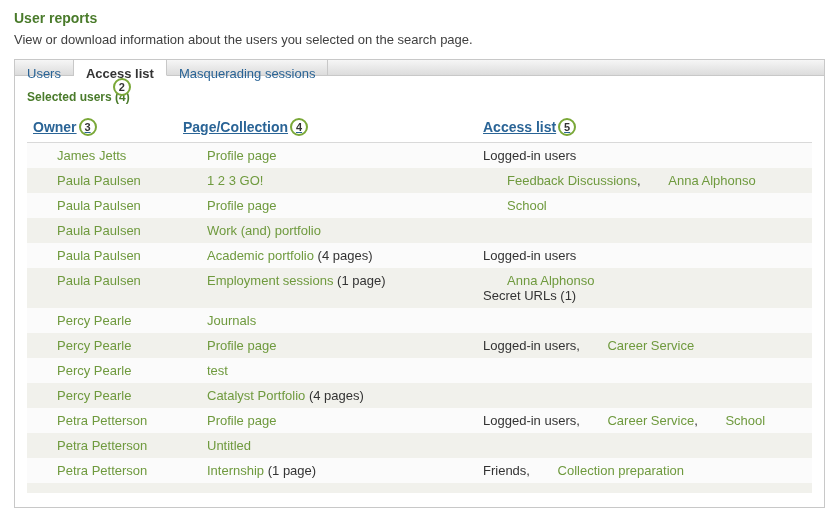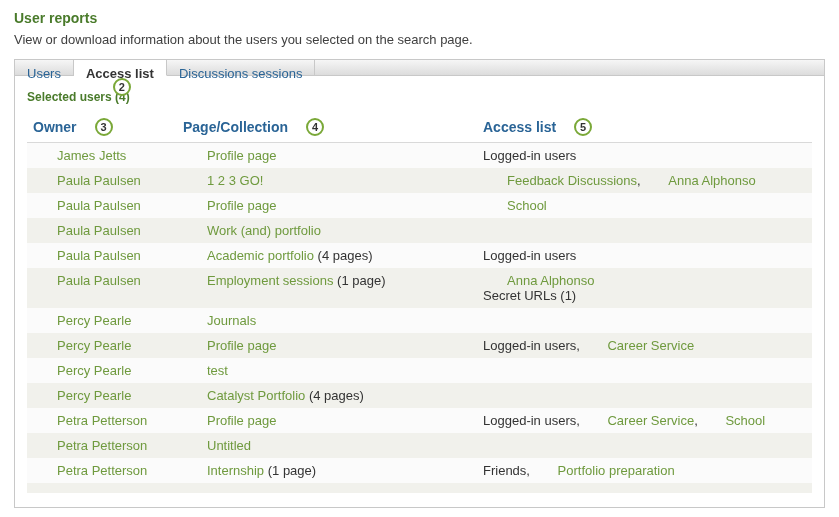--- a/index.html
+++ b/index.html
@@ -90,32 +90,32 @@
     border: 2px solid #7aa838;
     border-radius: 50%;
     font-size: 11px;
     line-height: 14px;
     text-align: center;
     color: #333;
     vertical-align: middle;
     margin-left: 2px;
     background: #fff;
   }
-  .th-wrap { display: inline-flex; align-items: center; gap: 16px; }
+  .th-wrap { display: inline-flex; align-items: center; gap: 0; text-decoration: underline; }
 </style>
 </head>
 <body>
 
 <h1 class="page-title">User reports</h1>
 <p class="page-desc">View or download information about the users you selected on the search page.</p>
 
 <div class="tab-bar" id="tab-bar">
     <div class="tab inactive"><span>Users</span></div>
     <div class="tab active"><span>Access list</span><span class="ring" style="position: absolute; left: 50%; transform: translateX(-50%); top: 18px;">2</span></div>
-    <div class="tab inactive"><span>Discussions sessions</span></div>
+    <div class="tab inactive"><span>Masquerading sessions</span></div>
   </div>
 
 <div class="tab-content">
   <h2 class="section-title">
     <span>Selected users</span>
     <span>(4)</span>
   </h2>
 
   <table class="data-table">
     <thead>
@@ -197,21 +197,21 @@
           <td><span class="plain">Logged-in users</span><span class="plain">, </span><a class="link" href="#">Career Service</a><span class="plain">, </span><a class="link" href="#">School</a></td>
         </tr>
         <tr>
           <td class="col-owner"><a href="#" class="link">Petra Petterson</a></td>
           <td class="col-page"><a class="link" href="#">Untitled</a></td>
           <td></td>
         </tr>
         <tr>
           <td class="col-owner"><a href="#" class="link">Petra Petterson</a></td>
           <td class="col-page"><a class="link" href="#">Internship</a><span class="plain"> (1 page)</span></td>
-          <td><span class="plain">Friends</span><span class="plain">, </span><a class="link" href="#">Portfolio preparation</a></td>
+          <td><span class="plain">Friends</span><span class="plain">, </span><a class="link" href="#">Collection preparation</a></td>
         </tr>
         <tr>
           <td class="col-owner"></td>
           <td class="col-page"></td>
           <td></td>
         </tr>
       </tbody>
   </table>
 </div>
 

